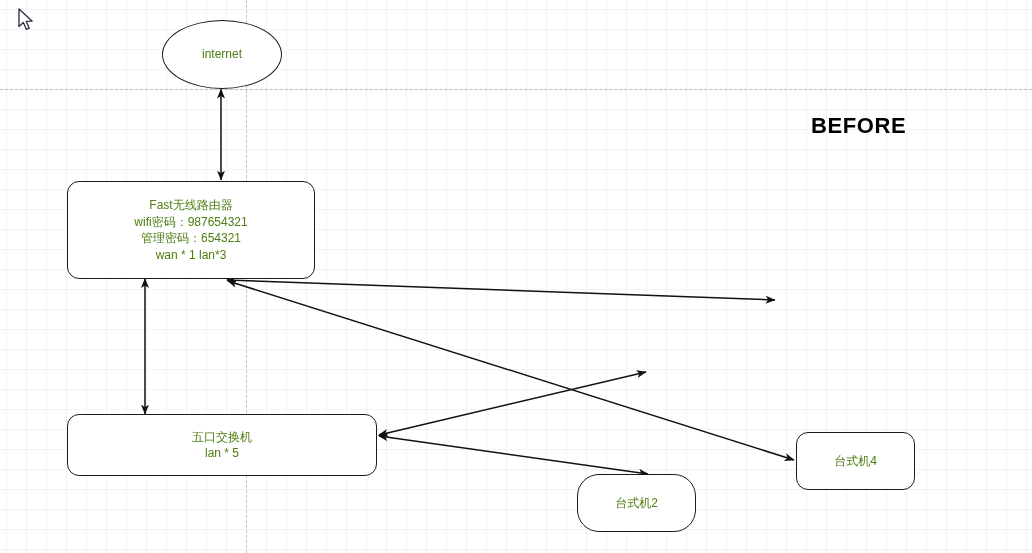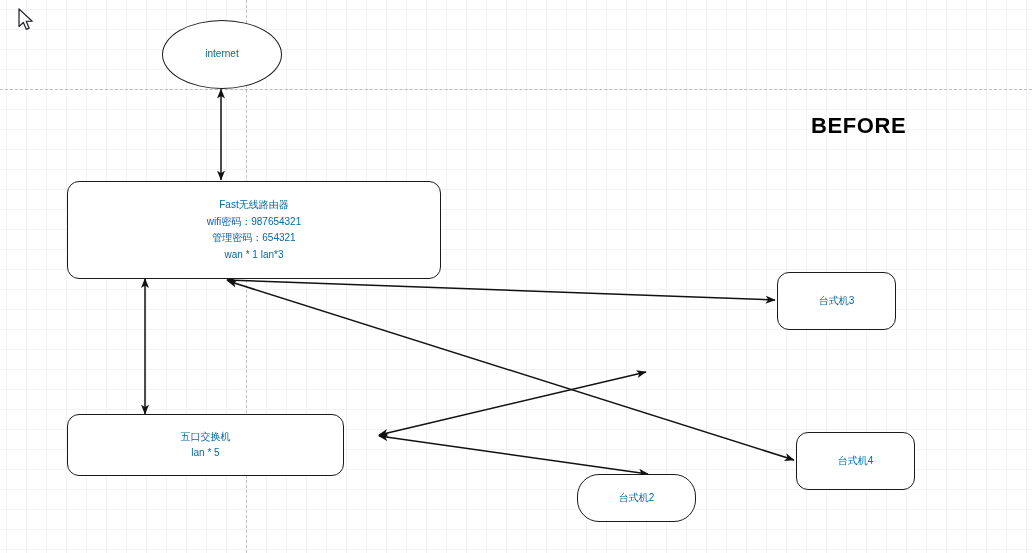--- a/index.html
+++ b/index.html
@@ -63,22 +63,22 @@
   .node {
     position: absolute;
     box-sizing: border-box;
     background: #ffffff;
     border: 1.4px solid #1b1b1b;
     border-radius: 12px;
     display: flex;
     align-items: center;
     justify-content: center;
     text-align: center;
-    color: #0369a1;
-    font-size: 10px;
+    color: #4d7c0f;
+    font-size: 12px;
     line-height: 16.5px;
     white-space: pre-line;
   }
   .node.ellipse {
     border-radius: 50%;
   }
   .node-label {
     display: block;
     white-space: pre-line;
   }
@@ -126,40 +126,37 @@
 
     <line x1="379" y1="435" x2="646" y2="372" stroke="#111111" stroke-width="1.5" marker-start="url(#ahs)" marker-end="url(#ah)"></line>
 
     <line x1="379" y1="436" x2="648" y2="474" stroke="#111111" stroke-width="1.5" marker-start="url(#ahs)" marker-end="url(#ah)"></line>
   </svg>
 
   <div class="node ellipse" style="left:162px; top:20px; width:120px; height:69px;">
     <span class="node-label">internet</span>
   </div>
 
-  <div class="node" style="left:67px; top:181px; width:374px; height:98px;">
+  <div class="node" style="left:67px; top:181px; width:248px; height:98px;">
     <span class="node-label">Fast无线路由器
 wifi密码：987654321
 管理密码：654321
 wan * 1 lan*3</span>
   </div>
 
-  <div class="node" style="left:67px; top:414px; width:277px; height:62px;">
+  <div class="node" style="left:67px; top:414px; width:310px; height:62px;">
     <span class="node-label">五口交换机
 lan * 5</span>
   </div>
 
 
-  <div class="node" style="left:577px; top:474px; width:119px; height:48px;border-radius:22px;">
+  <div class="node" style="left:577px; top:474px; width:119px; height:58px;border-radius:22px;">
     <span class="node-label">台式机2</span>
   </div>
 
-  <div class="node" style="left:777px; top:272px; width:119px; height:58px;">
-    <span class="node-label">台式机3</span>
-  </div>
 
   <div class="node" style="left:796px; top:432px; width:119px; height:58px;text-align:center;">
     <span class="node-label">台式机4</span>
   </div>
 
   <div class="title-label" style="left:803px; top:113px;margin-left:8px;">BEFORE</div>
 
   <div class="cursor" style="left:18px; top:8px;">
     <svg width="18" height="26" viewBox="0 0 18 26" xmlns="http://www.w3.org/2000/svg">
       <path d="M1,1 L1,18.5 L5.4,14.4 L8.4,21.4 L11.2,20.2 L8.3,13.4 L14.2,13.2 Z" fill="#ffffff" stroke="#2b2b3a" stroke-width="1.3" stroke-linejoin="round"></path>

